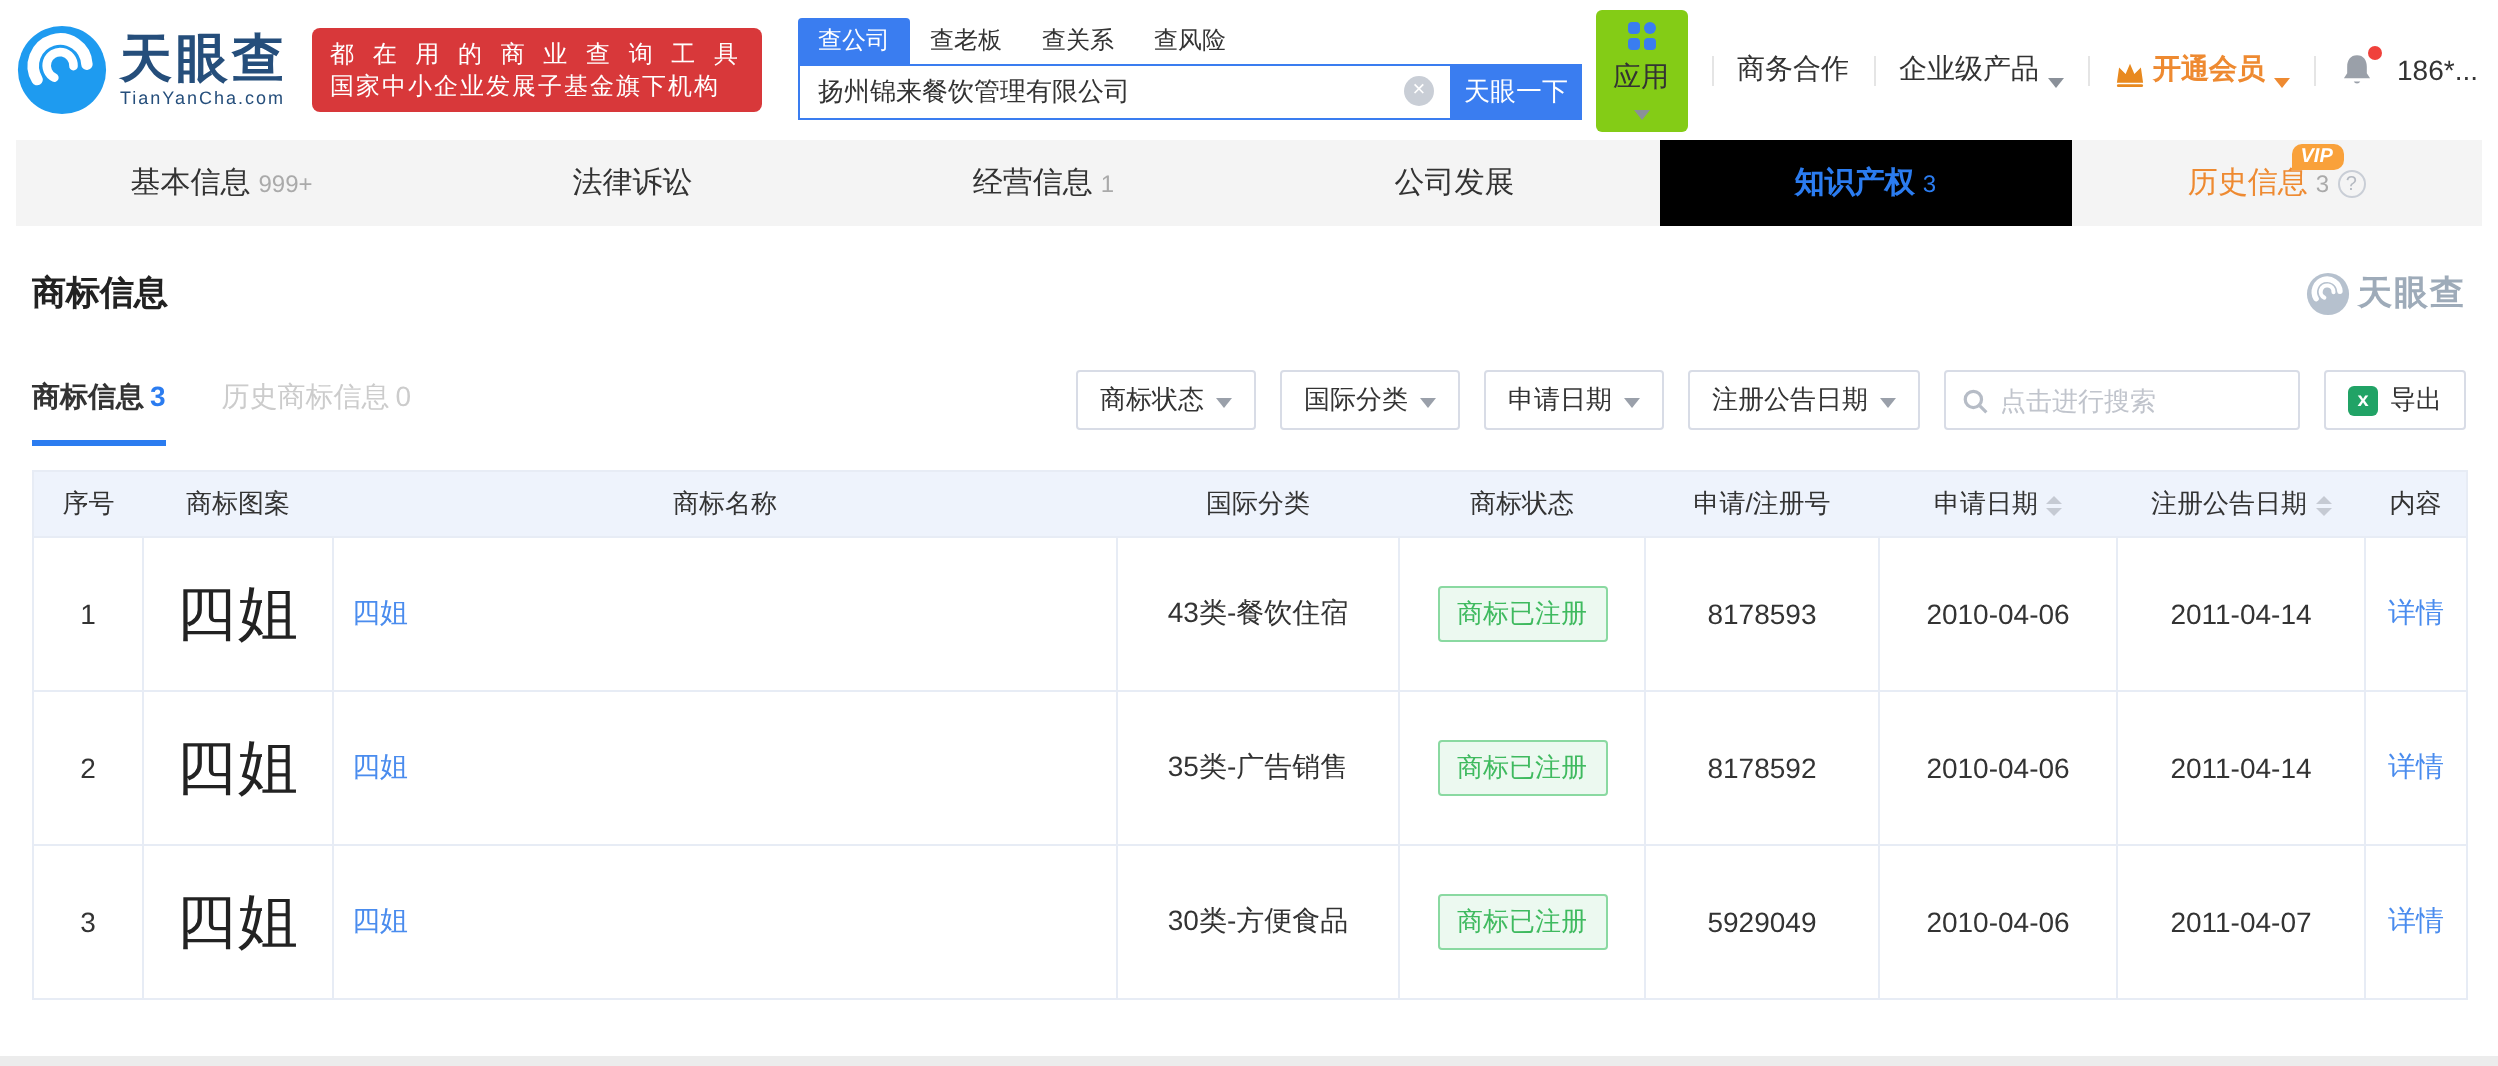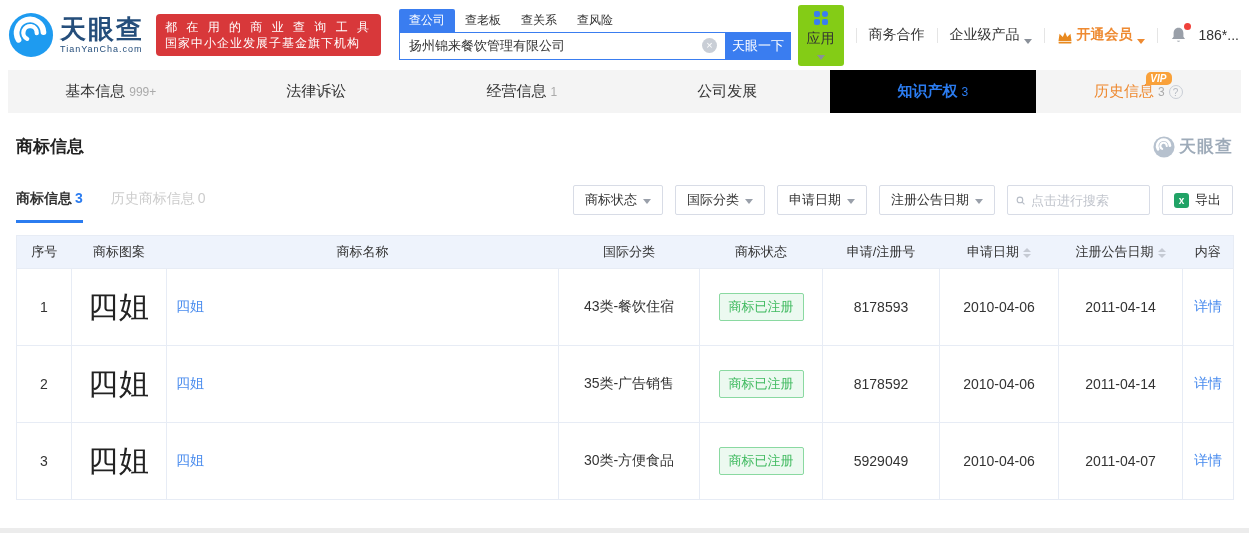--- a/index.html
+++ b/index.html
@@ -69,21 +69,21 @@
   .subtabs { display:flex; gap:28px; }
   .subtab { font-size:14px; padding-bottom:12px; cursor:pointer; color:#ccc; }
   .subtab .n { margin-left:3px; }
   .subtab.active { color:#333; font-weight:bold; border-bottom:3px solid #2b7cf0; }
   .subtab.active .n { color:#2b7cf0; }
 
   .filters { display:flex; align-items:center; gap:12px; padding-bottom:8px; }
   .fbtn { height:30px; display:flex; align-items:center; gap:6px; border:1px solid #d8dce6; border-radius:2px;
      padding:0 11px; font-size:13px; color:#333; background:#fff; cursor:pointer; }
   .fbtn .caret { border-top-color:#9aa0aa; }
-  .tm-search { height:30px; width:143px; border:1px solid #d8dce6; border-radius:2px; display:flex;
+  .tm-search { height:30px; width:178px; border:1px solid #d8dce6; border-radius:2px; display:flex;
      align-items:center; padding:0 8px; gap:6px; }
   .tm-search input { border:none; outline:none; width:110px; font-size:13px; font-family:inherit; color:#333; }
   .tm-search input::placeholder { color:#c0c4cc; }
   .excel-icon { width:15px; height:15px; background:#21a366; border-radius:3px; color:#fff; font-size:10px;
      font-weight:bold; line-height:15px; text-align:center; }
 
   
   table { border-collapse:collapse; table-layout:fixed; width:1217px; margin-top:12px; border:1px solid #e7ecf5; }
   thead th { background:#eef3fc; height:33px; font-size:13px; font-weight:normal; color:#333; text-align:center; }
   tbody td { border:1px solid #e7ecf5; height:77px; text-align:center; font-size:14px; color:#333; vertical-align:middle; }

